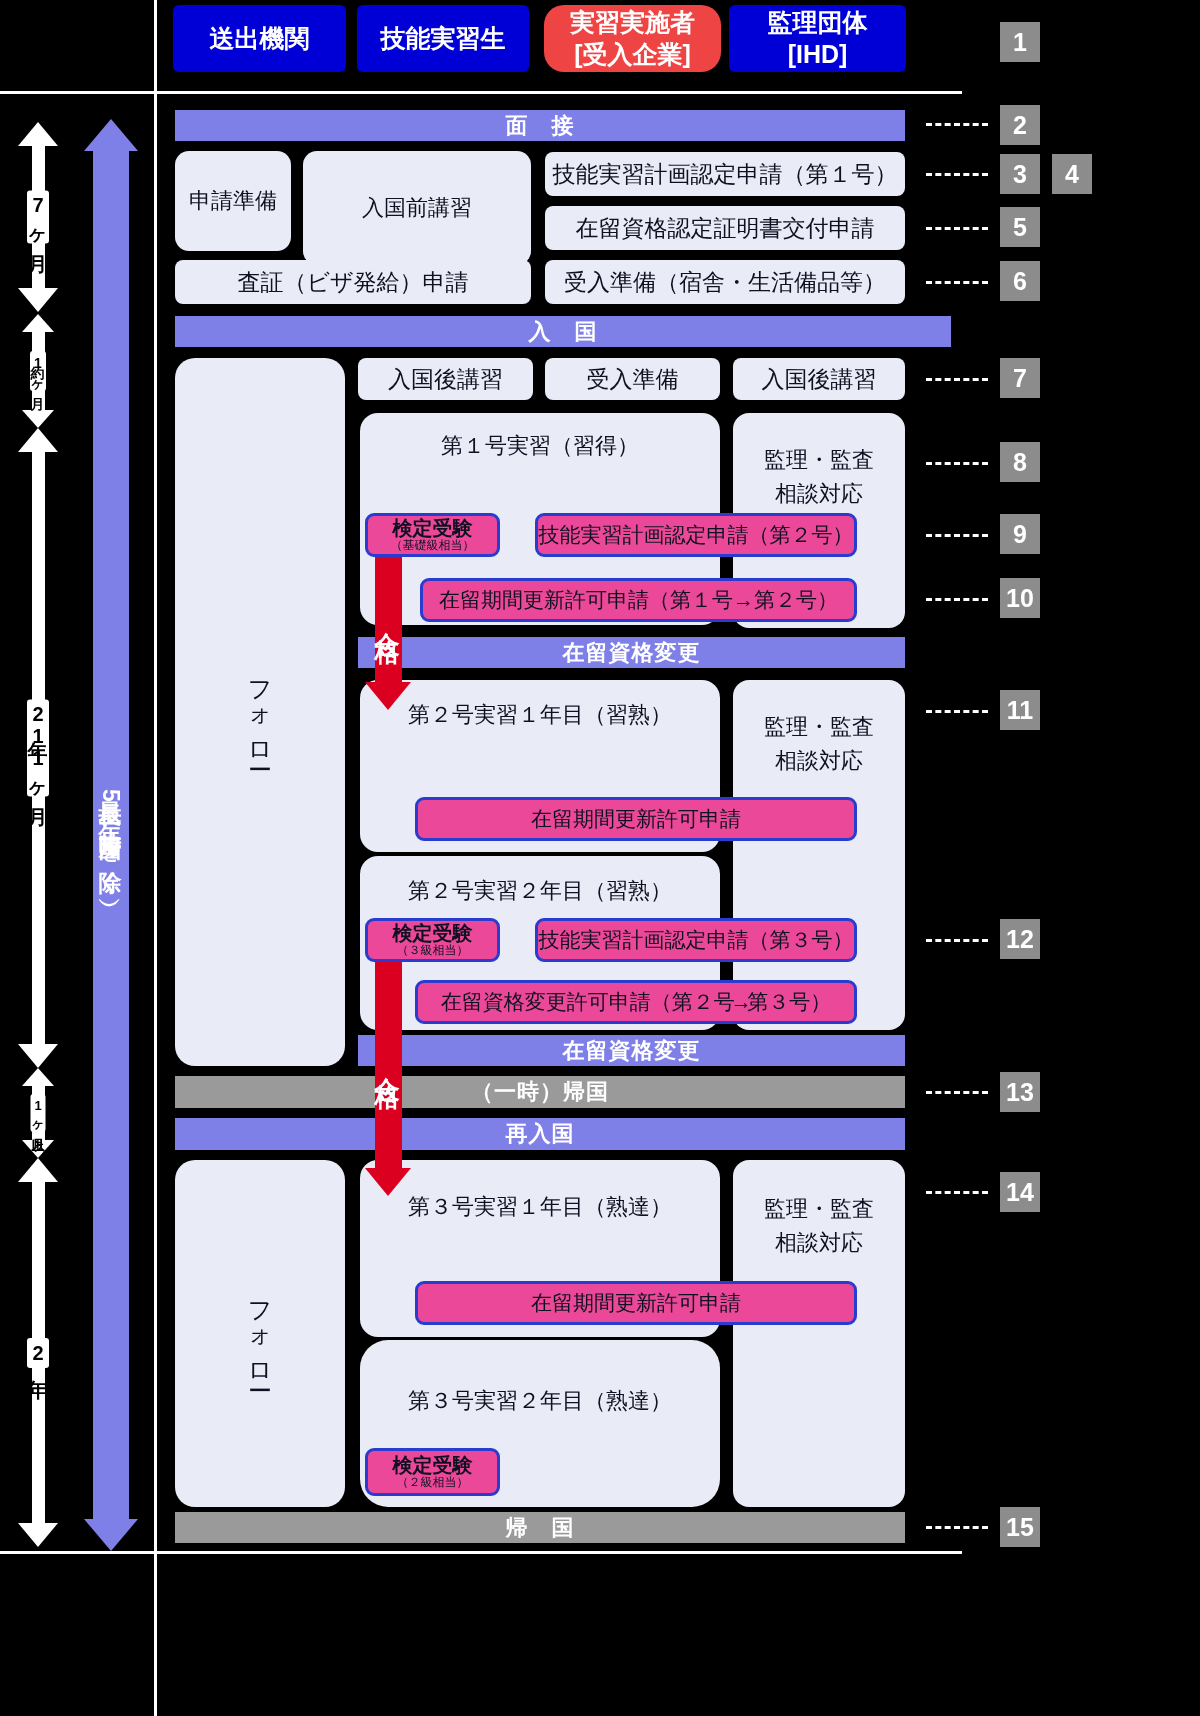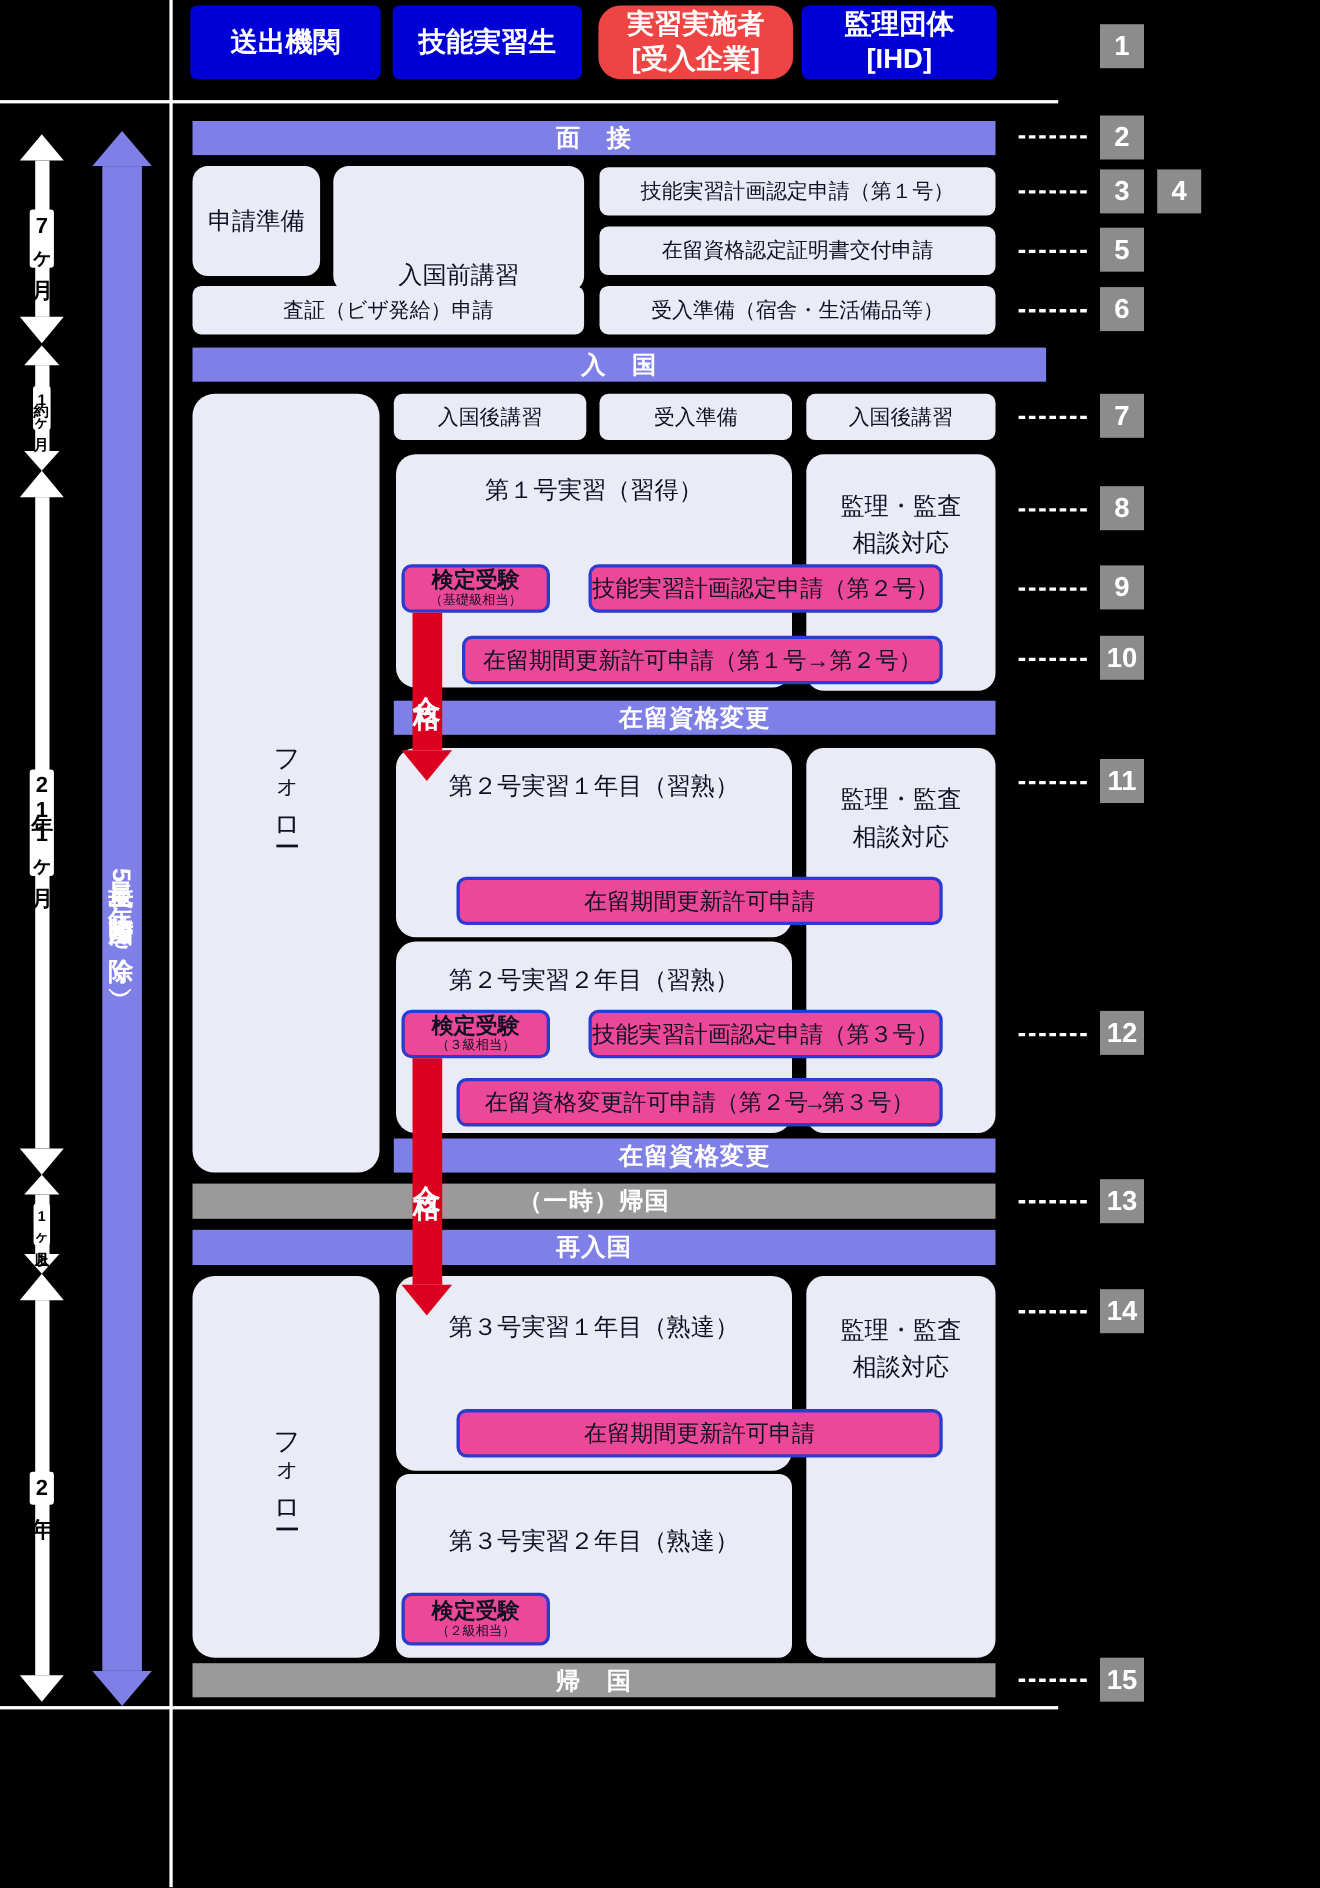--- a/index.html
+++ b/index.html
@@ -7,21 +7,21 @@
   body{font-family:"Liberation Sans","DejaVu Sans",sans-serif;}
   #canvas{position:relative;width:1200px;height:1716px;background:#000;overflow:hidden;}
   .line{position:absolute;background:#fff;}
   .hdr{position:absolute;top:5px;height:67px;border-radius:6px;background:#0000d6;color:#fff;font-weight:bold;font-size:25px;line-height:1.25;display:flex;flex-direction:column;align-items:center;justify-content:center;text-align:center;}
   .hdr.magenta{background:#ef4444;border-radius:20px;}
   .bar{position:absolute;display:flex;align-items:center;justify-content:center;color:#fff;font-size:22px;font-weight:bold;letter-spacing:1px;}
   .bar.purple{background:#7f7fe8;}
   .bar.gray{background:#9a9a9a;}
   .lightbox{position:absolute;background:#e9ecf6;color:#101022;border-radius:16px;display:flex;align-items:center;justify-content:center;font-size:22px;text-align:center;}
   .lightbox.toptext{align-items:flex-start;}
-  .lightbox.small{border-radius:8px;font-size:19px;}
+  .lightbox.small{border-radius:8px;font-size:23px;}
   .outbox{position:absolute;background:#ec4899;border:3px solid #2a3bd0;border-radius:9px;display:flex;align-items:center;justify-content:center;font-size:21px;color:#101022;text-align:center;}
   .exam{flex-direction:column;line-height:1.12;}
   .exam .main{font-size:20px;font-weight:bold;}
   .exam .sub{font-size:12px;}
   .audit-text{line-height:1.55;font-size:22px;}
   .audit-text span{display:block;}
   .vjp{writing-mode:vertical-rl;text-orientation:mixed;letter-spacing:3px;}
   .follow-label{font-size:24px;}
   .numbox{position:absolute;left:1000px;width:40px;height:40px;background:#8c8c8c;color:#fff;display:flex;align-items:center;justify-content:center;font-size:25px;font-weight:bold;}
   .dash{position:absolute;left:926px;width:62px;height:0;border-top:3px dashed #fff;}
@@ -111,21 +111,21 @@
   </div>
   <div class="numbox" style="top:22px;">1</div>
 
   <div class="bar purple" style="left:175px;top:110px;width:730px;height:31px;">面　接</div>
   <div class="dash" style="top:123px;"></div>
   <div class="numbox" style="top:105px;">2</div>
 
   <div class="lightbox" style="left:175px;top:151px;width:116px;height:100px;border-radius:14px;">
     <span>申請準備</span>
   </div>
-  <div class="lightbox" style="left:303px;top:151px;width:228px;height:114px;border-radius:14px;align-items:flex-end;">
+  <div class="lightbox" style="left:303px;top:151px;width:228px;height:114px;border-radius:14px;">
     <span>入国前講習</span>
   </div>
   <div class="lightbox small" style="left:545px;top:152px;width:360px;height:44px;">
     <span>技能実習計画認定申請（第１号）</span>
   </div>
   <div class="dash" style="top:173px;"></div>
   <div class="numbox" style="top:154px;">3</div>
   <div class="numbox" style="left:1052px;top:154px;">4</div>
 
   <div class="lightbox small" style="left:545px;top:206px;width:360px;height:44px;">
@@ -258,21 +258,21 @@
       <span>相談対応</span>
     </div>
   </div>
   <div class="dash" style="top:1191px;"></div>
   <div class="numbox" style="top:1172px;">14</div>
 
   <div class="outbox" style="left:415px;top:1281px;width:442px;height:44px;">
     <span>在留期間更新許可申請</span>
   </div>
 
-  <div class="lightbox toptext" style="left:360px;top:1340px;width:360px;height:167px;border-radius:12px;padding-top:46px;">
+  <div class="lightbox toptext" style="left:360px;top:1340px;width:360px;height:167px;border-radius:28px;padding-top:46px;">
     <span>第３号実習２年目（熟達）</span>
   </div>
   <div class="outbox exam" style="left:365px;top:1448px;width:135px;height:48px;">
     <span class="main">検定受験</span>
     <span class="sub">（２級相当）</span>
   </div>
 
   <div class="bar gray" style="left:175px;top:1512px;width:730px;height:31px;">帰　国</div>
   <div class="dash" style="top:1526px;"></div>
   <div class="numbox" style="top:1507px;">15</div>

